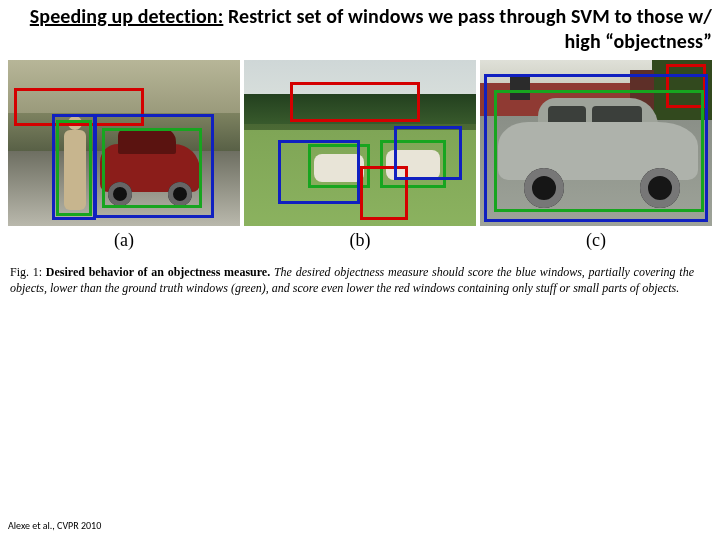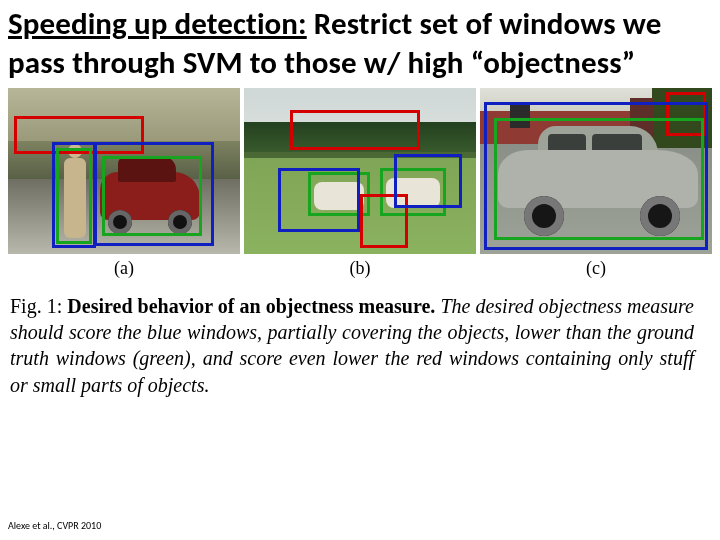--- a/index.html
+++ b/index.html
@@ -9,24 +9,25 @@
     height: 540px;
     font-family: Calibri, Arial, sans-serif;
     background: #fff;
     color: #000;
     overflow: hidden;
   }
   .slide {
     padding: 4px 8px 0 8px;
   }
   .title {
-    font-size: 31px;
+    font-size: 20px;
     line-height: 1.25;
     margin: 0 0 6px 0;
     letter-spacing: 0.1px;
+    text-align: right;
   }
   .title .underline {
     text-decoration: underline;
   }
   .figure-row {
     display: flex;
     justify-content: space-between;
     gap: 2px;
     margin-top: 6px;
     padding: 0 0 0 0;
@@ -124,21 +125,21 @@
   .cow {
     position:absolute; background:#e8e4d7; border-radius:8px;
   }
   .treeline {
     position:absolute; left:0; right:0; top:34px; height:30px;
     background: linear-gradient(#23401f,#385a2c);
   }
 
   .caption {
     font-family: "Times New Roman", Times, serif;
-    font-size: 20px;
+    font-size: 12px;
     line-height: 1.32;
     font-style: italic;
     margin: 14px 18px 0 2px;
     text-align: justify;
   }
   .caption .lead-label{
     font-style: normal;
   }
   .caption .lead-bold{
     font-weight: bold;

